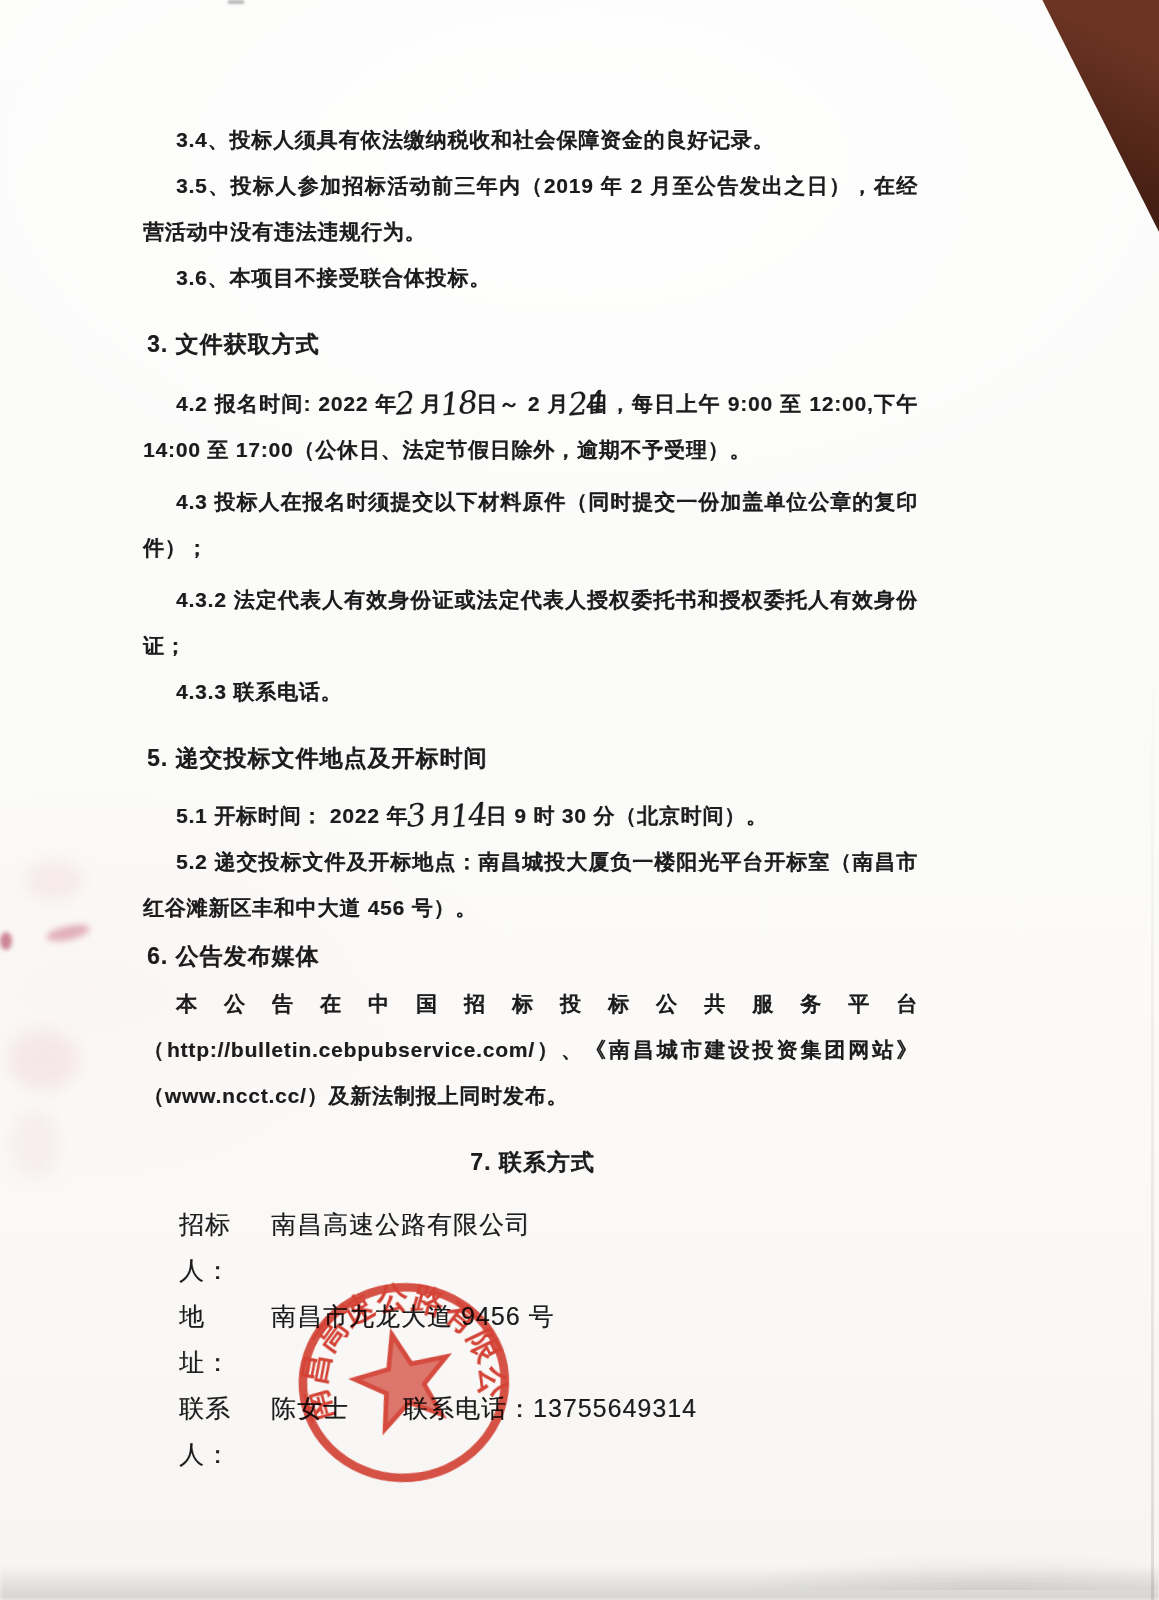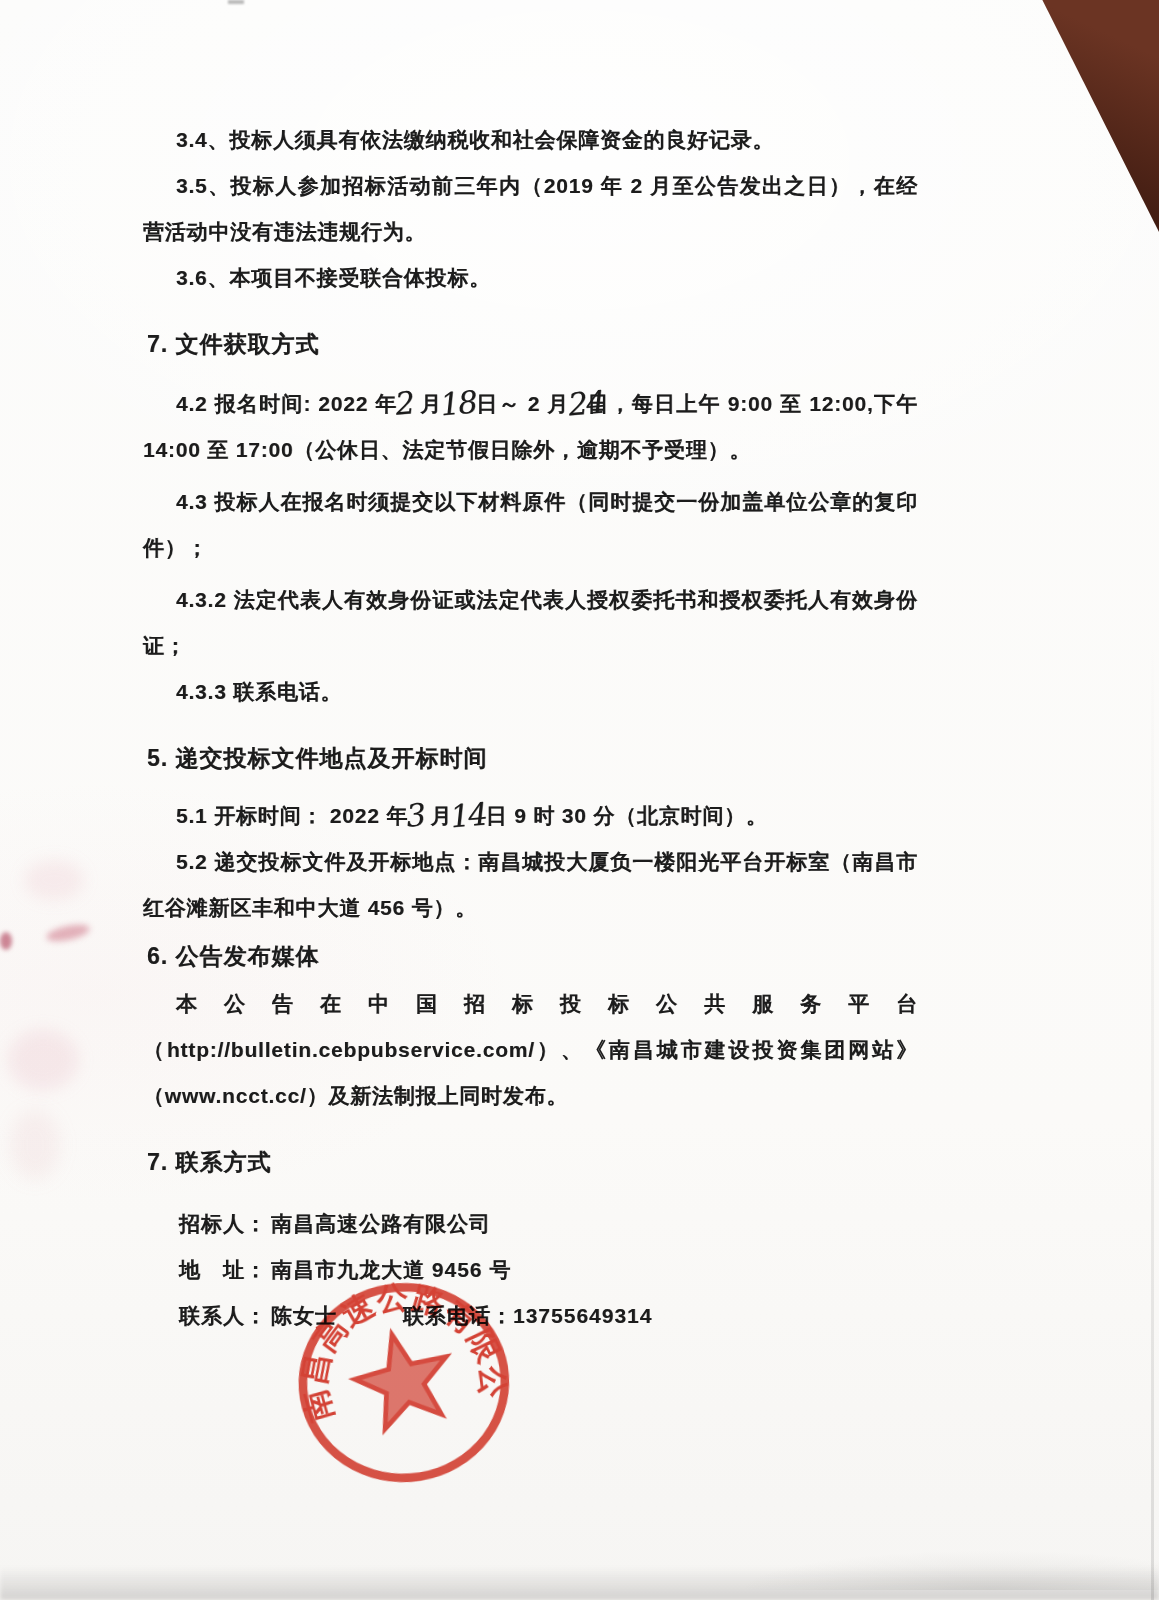--- a/index.html
+++ b/index.html
@@ -25,31 +25,31 @@
     letter-spacing:.8px; text-align:justify; text-indent:33px;
     text-shadow:.4px .4px .6px rgba(35,35,35,.45);
   }
   .para.gap{margin-top:6px;}
   .h{
     margin:20px 0 14px 4px; line-height:46px; font-size:23px; font-weight:700;
     letter-spacing:1px; text-shadow:.4px .4px .6px rgba(35,35,35,.5);
   }
   .h.tight{margin:2px 0 2px 4px;}
   .h.h5{margin-bottom:12px;}
-  .h.h7{margin-bottom:16px;}
+  .h.h7{margin-bottom:16px;text-align:center;}
   .hand{
     font-family:"DejaVu Serif", serif; font-style:italic; font-weight:400;
     font-size:31px; display:inline-block; line-height:0;
     transform:rotate(-5deg) translateY(3px);
     letter-spacing:-2px; margin:0 0 0 -2px; text-indent:0;
   }
   .hand.over{margin-right:-16px; position:relative; z-index:2;}
   .contact{margin-top:0;}
   .crow{
-    display:flex; line-height:46px; font-size:21px; font-weight:700;
+    display:flex; line-height:46px; font-size:25px; font-weight:400;
     letter-spacing:1px; padding-left:36px;
     text-shadow:.4px .4px .6px rgba(35,35,35,.45);
   }
   .clabel{width:92px; flex:0 0 auto;}
   .cval{flex:0 0 auto;}
   .cval.fixed{width:92px;}
   .clabel2{margin-left:40px;}
   
   .stamp{
     position:absolute; left:284px; top:1272px; width:240px; height:224px;
@@ -89,21 +89,21 @@
 </style>
 </head>
 <body>
 
 <div class="page">
 
   <div class="doc" id="doc">
       <div class="para"><span>3.4、投标人须具有依法缴纳税收和社会保障资金的良好记录。</span></div>
       <div class="para"><span>3.5、投标人参加招标活动前三年内（2019 年 2 月至公告发出之日），在经营活动中没有违法违规行为。</span></div>
       <div class="para"><span>3.6、本项目不接受联合体投标。</span></div>
-      <div class="h">7. 文件获取方式</div>
+      <div class="h">3. 文件获取方式</div>
       <div class="para"><span>4.2 报名时间: 2022 年</span><span class="hand">2</span><span> 月</span><span class="hand">18</span><span>日～ 2 月</span><span class="hand over">24</span><span>日，每日上午 9:00 至 12:00,下午 14:00 至 17:00（公休日、法定节假日除外，逾期不予受理）。</span></div>
       <div class="para gap"><span>4.3 投标人在报名时须提交以下材料原件（同时提交一份加盖单位公章的复印件）；</span></div>
       <div class="para gap"><span>4.3.2 法定代表人有效身份证或法定代表人授权委托书和授权委托人有效身份证；</span></div>
       <div class="para"><span>4.3.3 联系电话。</span></div>
       <div class="h h5">5. 递交投标文件地点及开标时间</div>
       <div class="para"><span>5.1 开标时间： 2022 年</span><span class="hand">3</span><span> 月</span><span class="hand">14</span><span>日 9 时 30 分（北京时间）。</span></div>
       <div class="para"><span>5.2 递交投标文件及开标地点：南昌城投大厦负一楼阳光平台开标室（南昌市红谷滩新区丰和中大道 456 号）。</span></div>
       <div class="h tight">6. 公告发布媒体</div>
       <div class="para"><span>本公告在中国招标投标公共服务平台（http://bulletin.cebpubservice.com/）、《南昌城市建设投资集团网站》（www.ncct.cc/）及新法制报上同时发布。</span></div>
       <div class="h h7">7. 联系方式</div>

